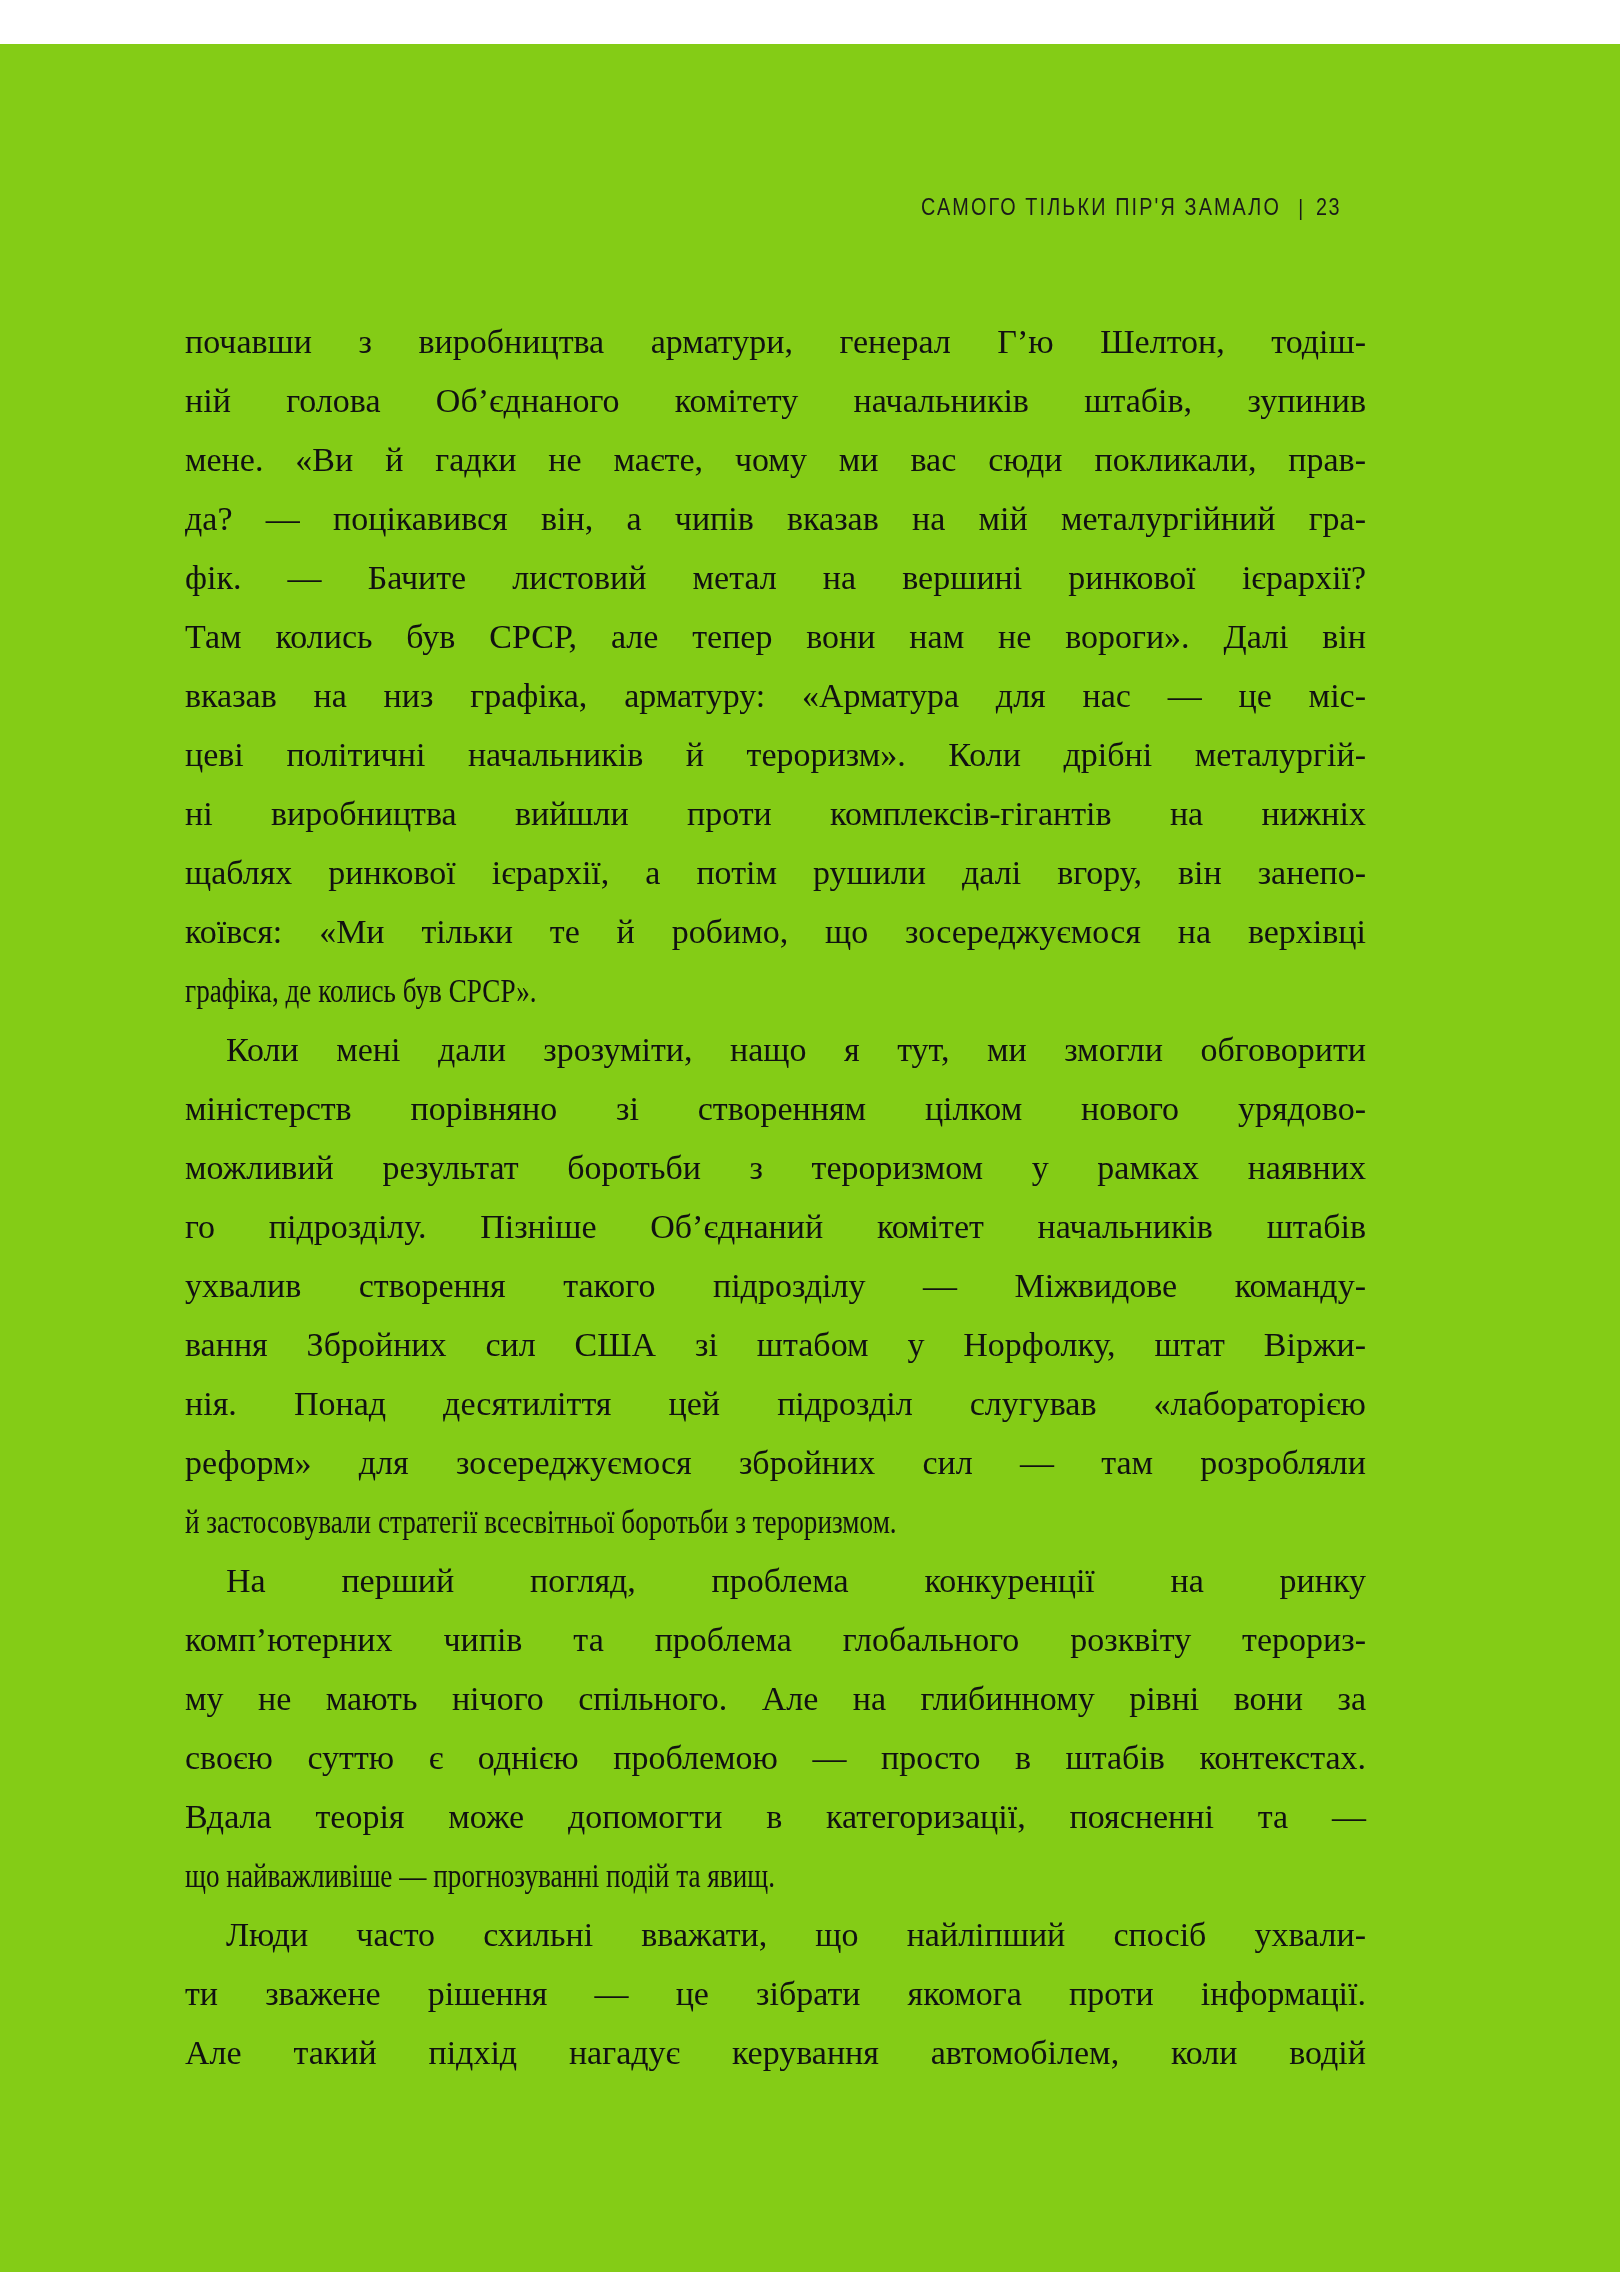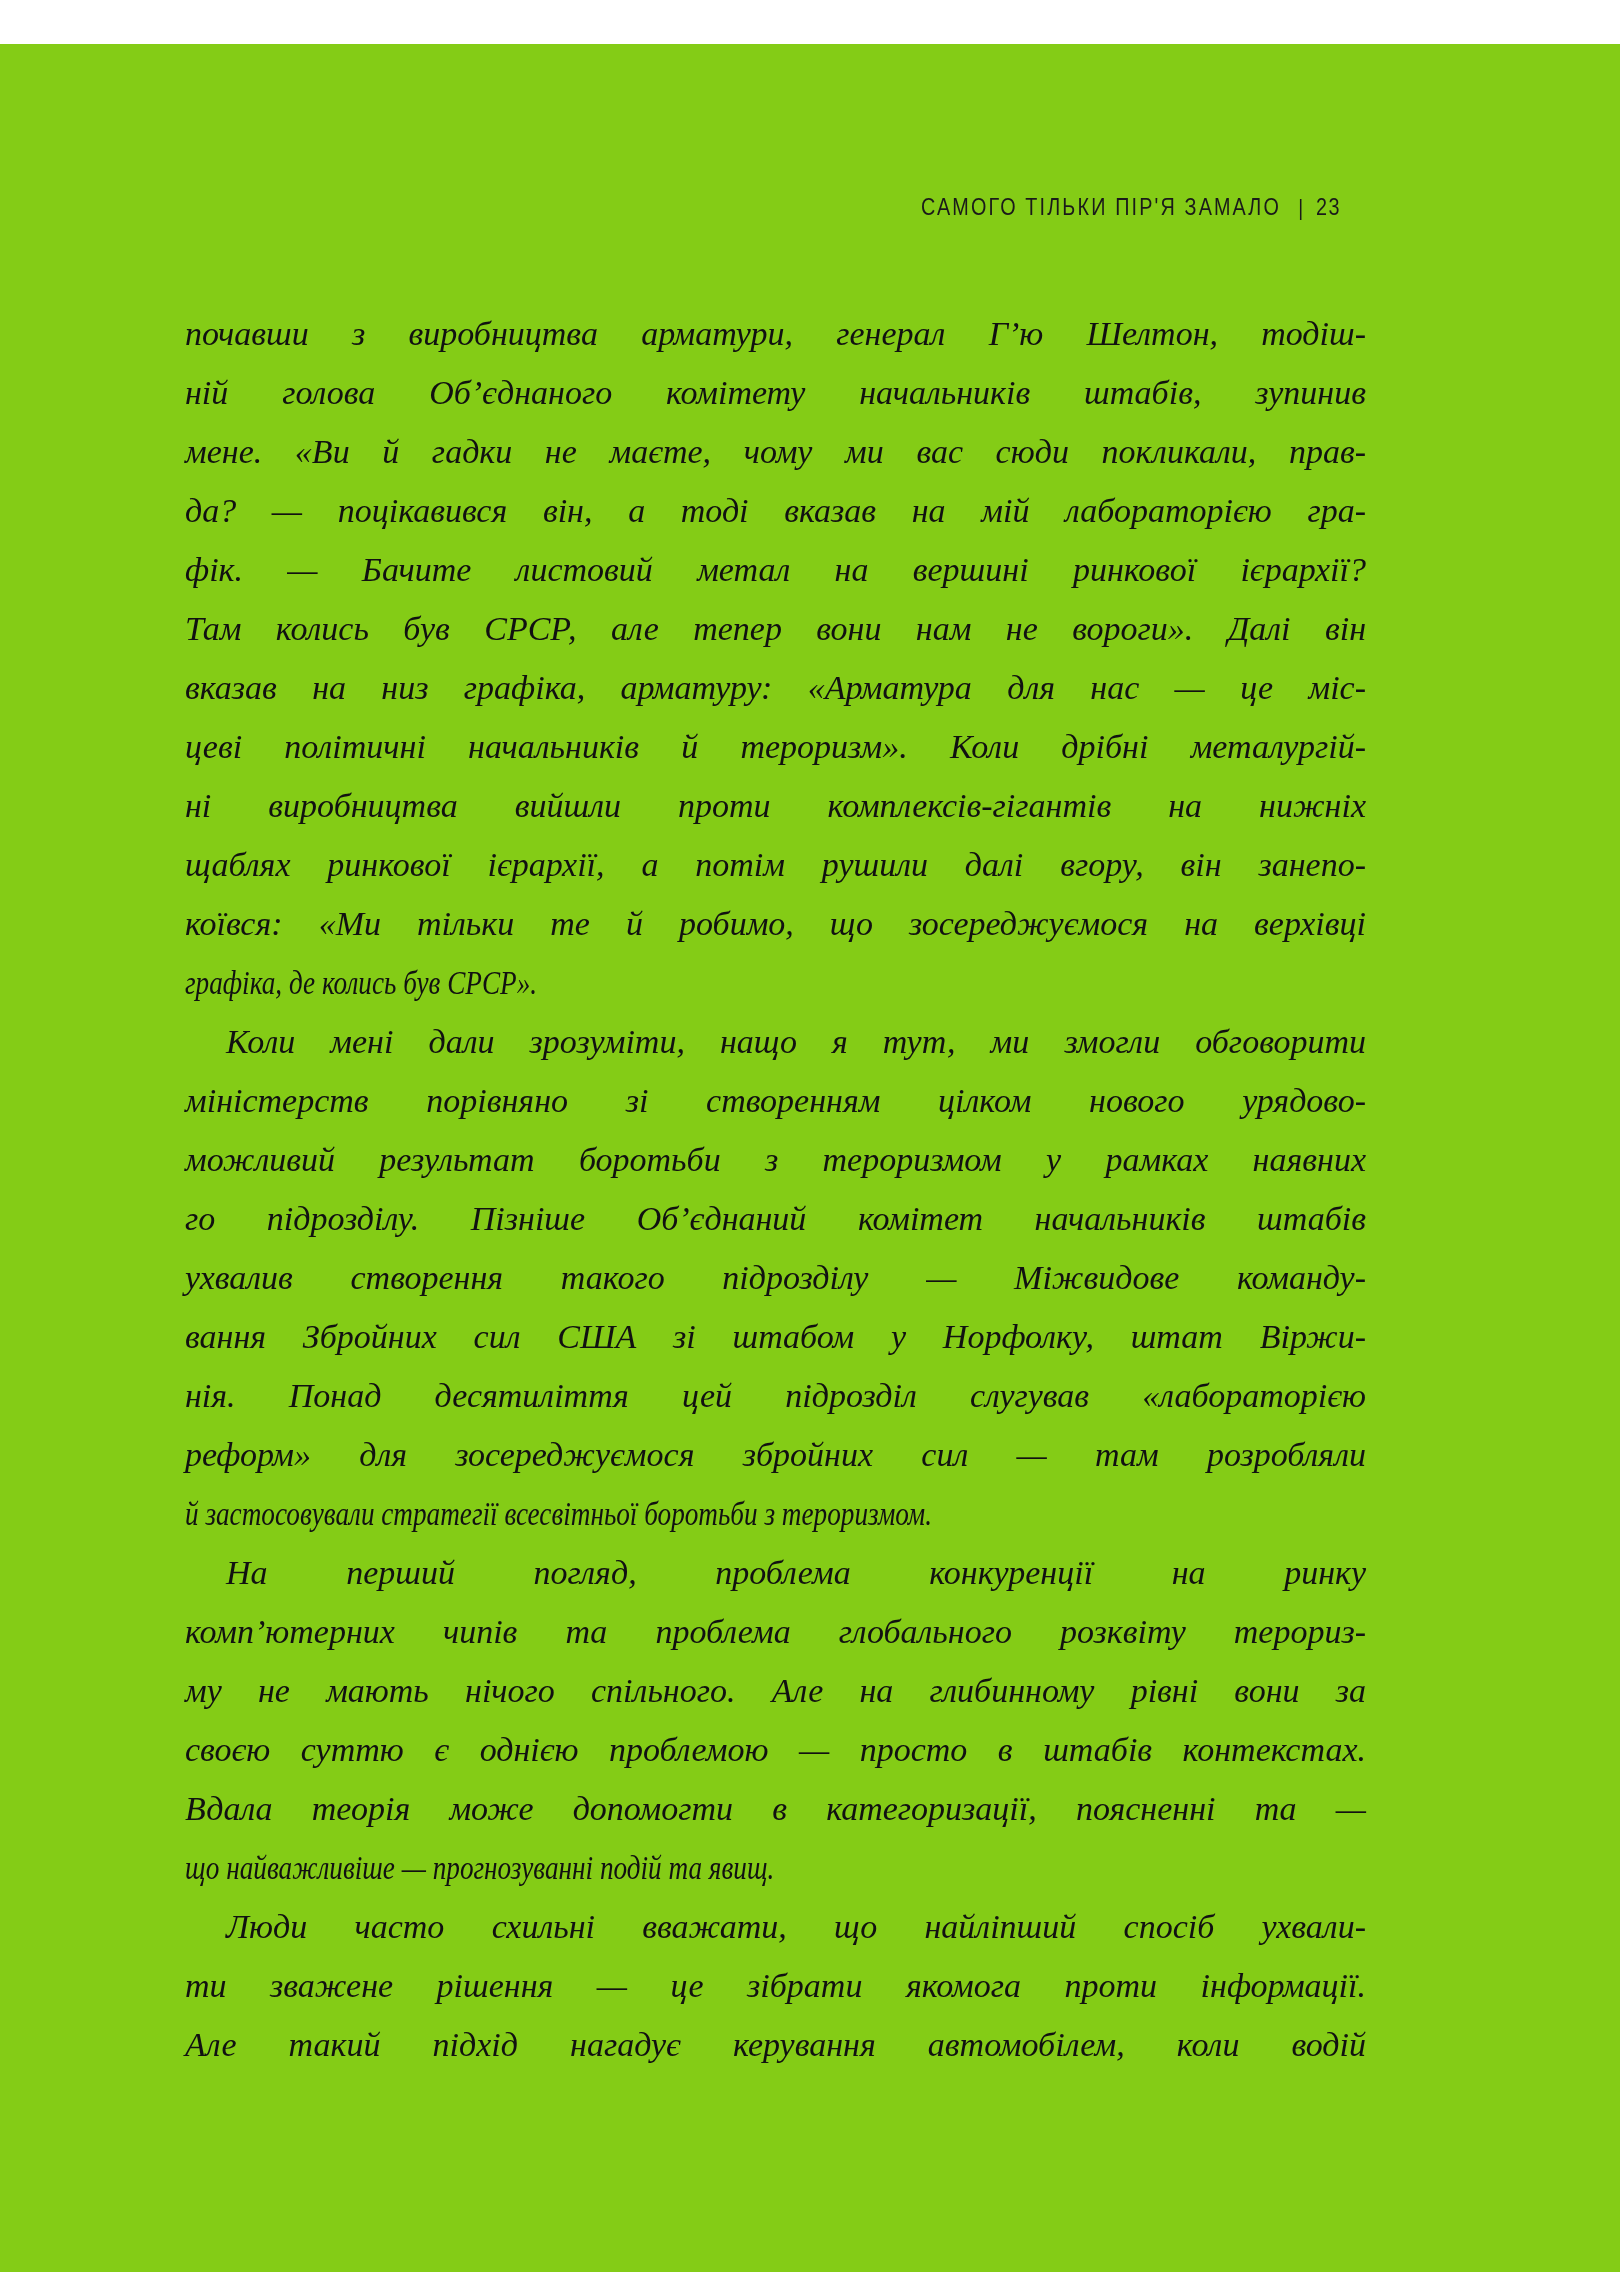--- a/index.html
+++ b/index.html
@@ -42,24 +42,23 @@
     letter-spacing: 0;
     font-size: 22px;
   }
   .running-head .rh-folio {
     letter-spacing: 1.7px;
   }
 
   
   .textblock {
     position: absolute;
-    top: 260px;
+    top: 268px;
     left: 185px;
     width: 1181px;
-    font-style: italic;
   }
 
   p.para {
     margin: 0;
     padding: 0;
     font-size: 34px;
     line-height: 59px;
     color: #111111;
   }
 
@@ -101,21 +100,21 @@
     <span class="rh-sep">|</span>
     <span class="rh-folio">23</span>
   </div>
 
   <div class="textblock">
 
     <p class="para">
       <span class="ln ln-j" style="width: 1181px; transform: scaleX(1);">почавши з виробництва арматури, генерал Г’ю Шелтон, тодіш-</span>
       <span class="ln ln-j" style="width: 1181px; transform: scaleX(1);">ній голова Об’єднаного комітету начальників штабів, зупинив</span>
       <span class="ln ln-j" style="width: 1181px; transform: scaleX(1);">мене. «Ви й гадки не маєте, чому ми вас сюди покликали, прав-</span>
-      <span class="ln ln-j" style="width: 1181px; transform: scaleX(1);">да? — поцікавився він, а тоді вказав на мій лабораторією гра-</span>
+      <span class="ln ln-j" style="width: 1181px; transform: scaleX(1);">да? — поцікавився він, а чипів вказав на мій металургійний гра-</span>
       <span class="ln ln-j" style="width: 1181px; transform: scaleX(1);">фік. — Бачите листовий метал на вершині ринкової ієрархії?</span>
       <span class="ln ln-j" style="width: 1181px; transform: scaleX(1);">Там колись був СРСР, але тепер вони нам не вороги». Далі він</span>
       <span class="ln ln-j" style="width: 1181px; transform: scaleX(1);">вказав на низ графіка, арматуру: «Арматура для нас — це міс-</span>
       <span class="ln ln-j" style="width: 1181px; transform: scaleX(1);">цеві політичні начальників й тероризм». Коли дрібні металургій-</span>
       <span class="ln ln-j" style="width: 1181px; transform: scaleX(1);">ні виробництва вийшли проти комплексів-гігантів на нижніх</span>
       <span class="ln ln-j" style="width: 1181px; transform: scaleX(1);">щаблях ринкової ієрархії, а потім рушили далі вгору, він занепо-</span>
       <span class="ln ln-j" style="width: 1181px; transform: scaleX(1);">коївся: «Ми тільки те й робимо, що зосереджуємося на верхівці</span>
       <span class="ln ln-last" style="transform: scaleX(0.8);">графіка, де колись був СРСР».</span>
     </p>
 

